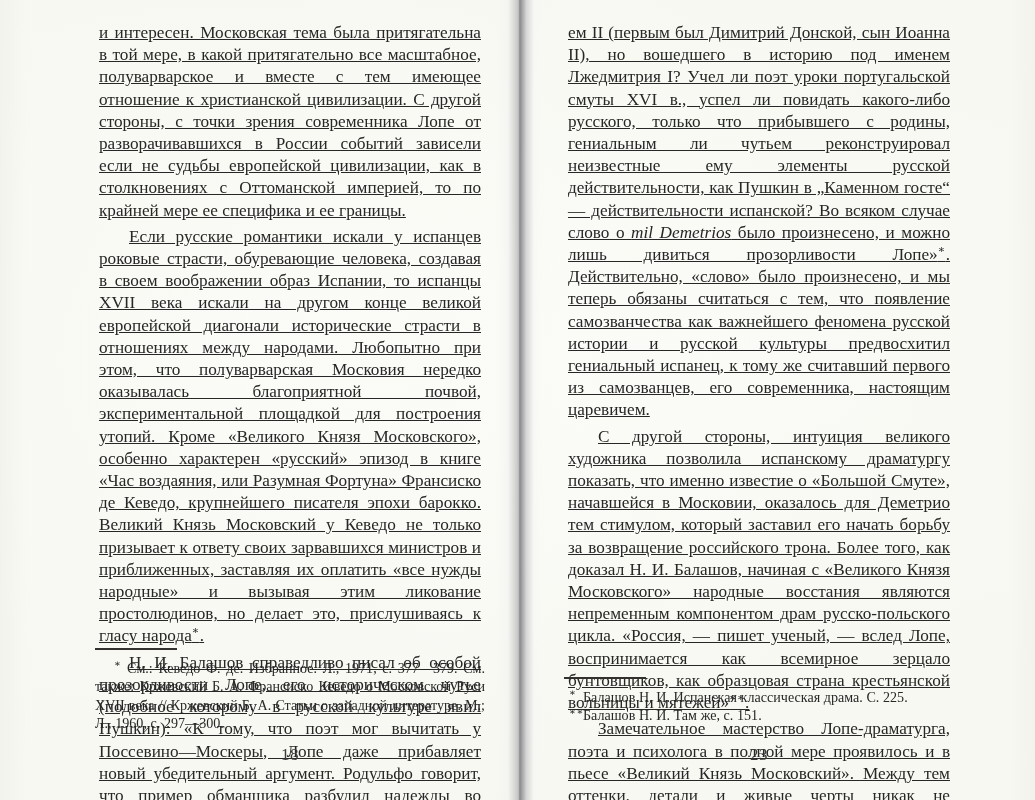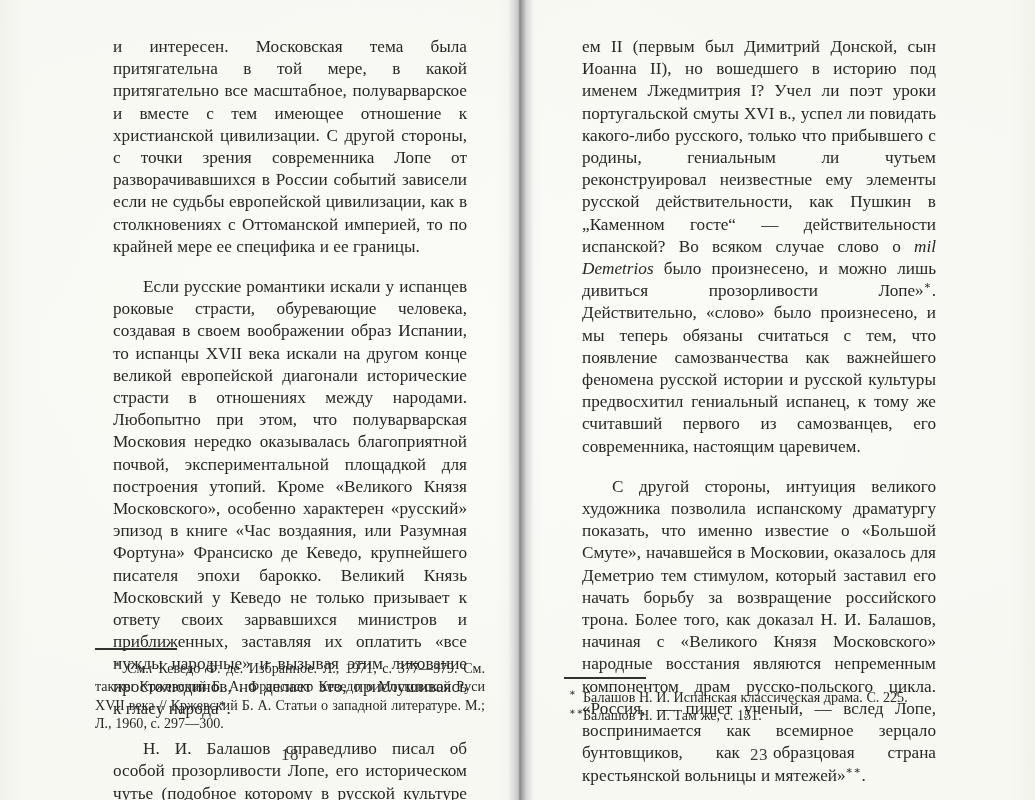--- a/index.html
+++ b/index.html
@@ -68,28 +68,29 @@
   
   .column {
     position: absolute;
     top: 18px;
     width: 390px;
   }
   .column.left  { left: 95px; }
   .column.right { left: 564px; }
 
   .body-par {
-    margin: 18px;
+    margin: 4px;
     text-align: justify;
     text-justify: inter-word;
     font-size: 17.2px;
     line-height: 22.2px;
     text-indent: 30px;
     hyphens: manual;
     word-spacing: 0.2px;
+    text-decoration: underline;
   }
   .body-par.cont { text-indent: 0; }
   .body-par i { font-style: italic; }
   sup.fn {
     font-size: 11px;
     vertical-align: super;
     line-height: 0;
     letter-spacing: 0.5px;
   }
 

